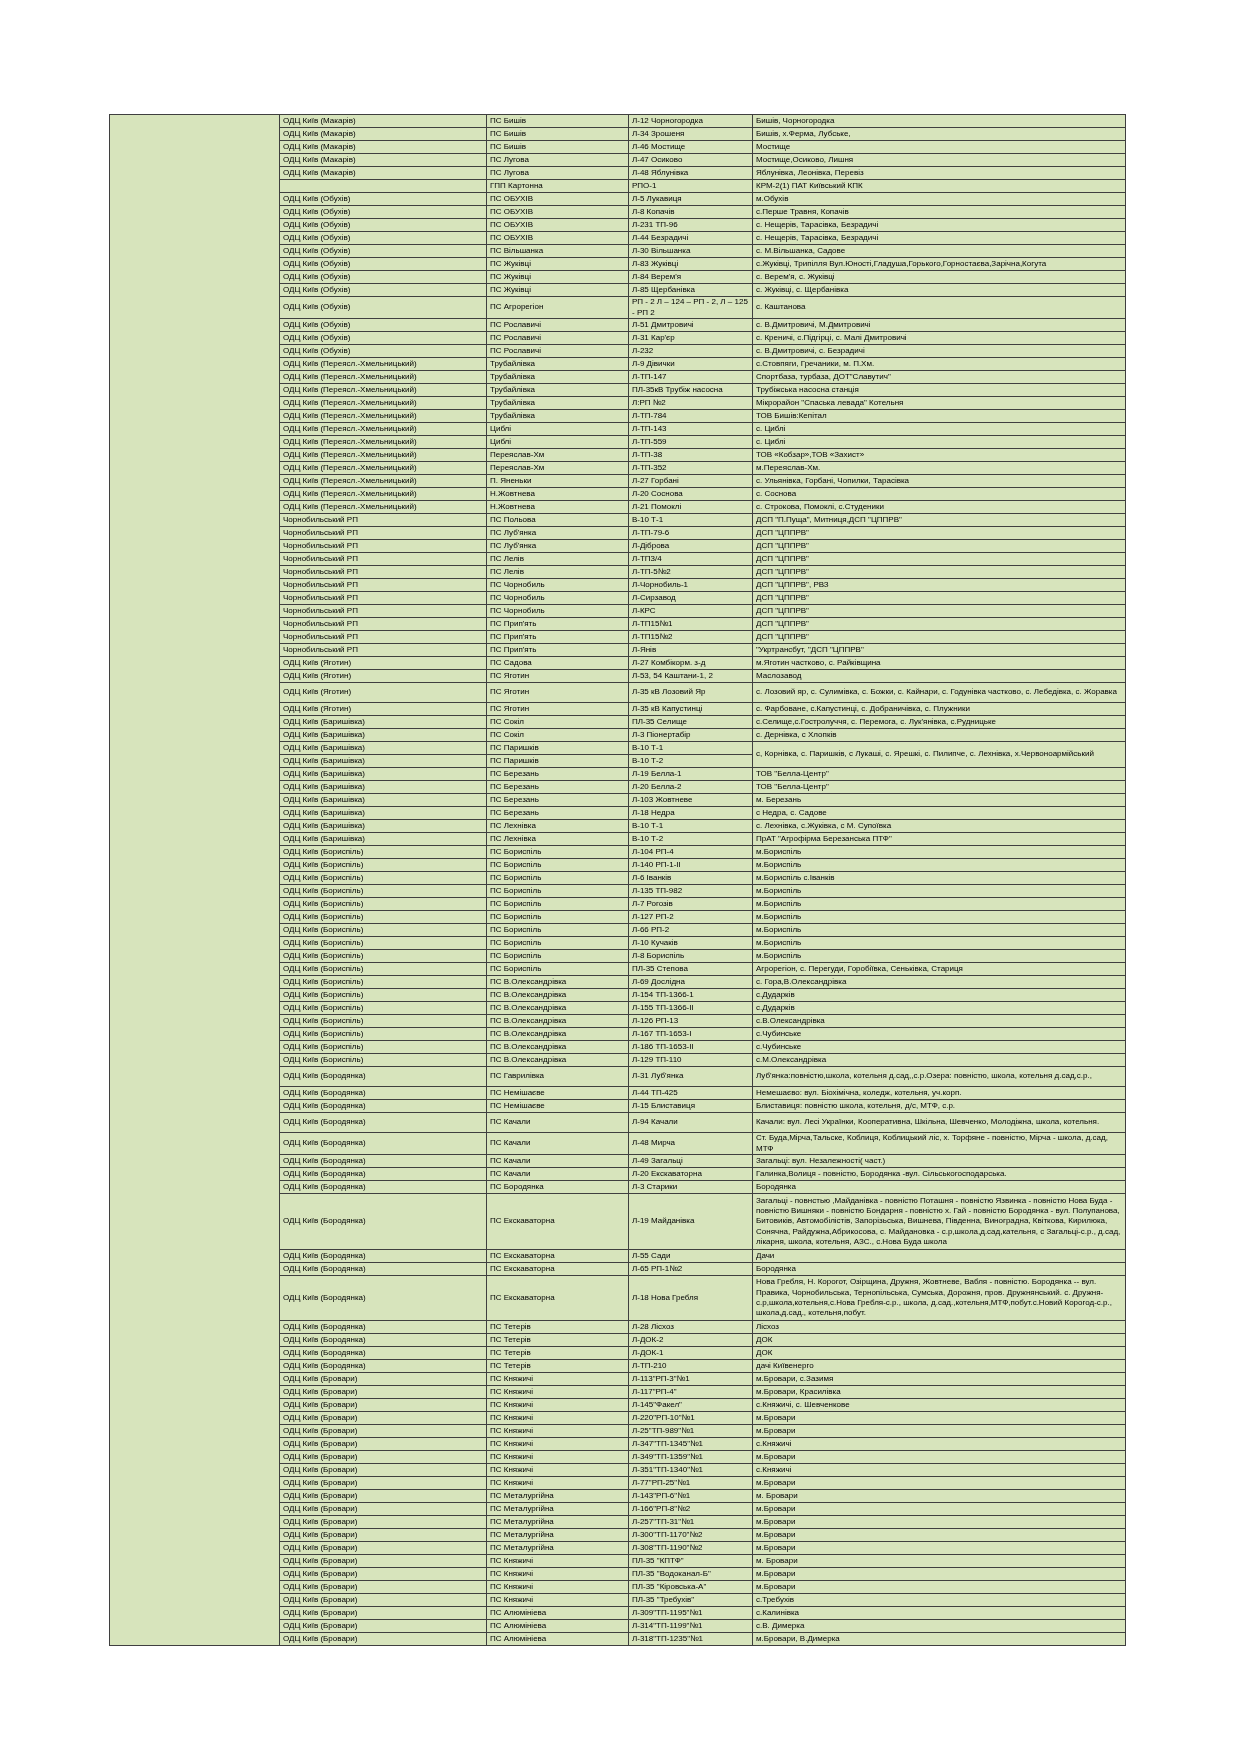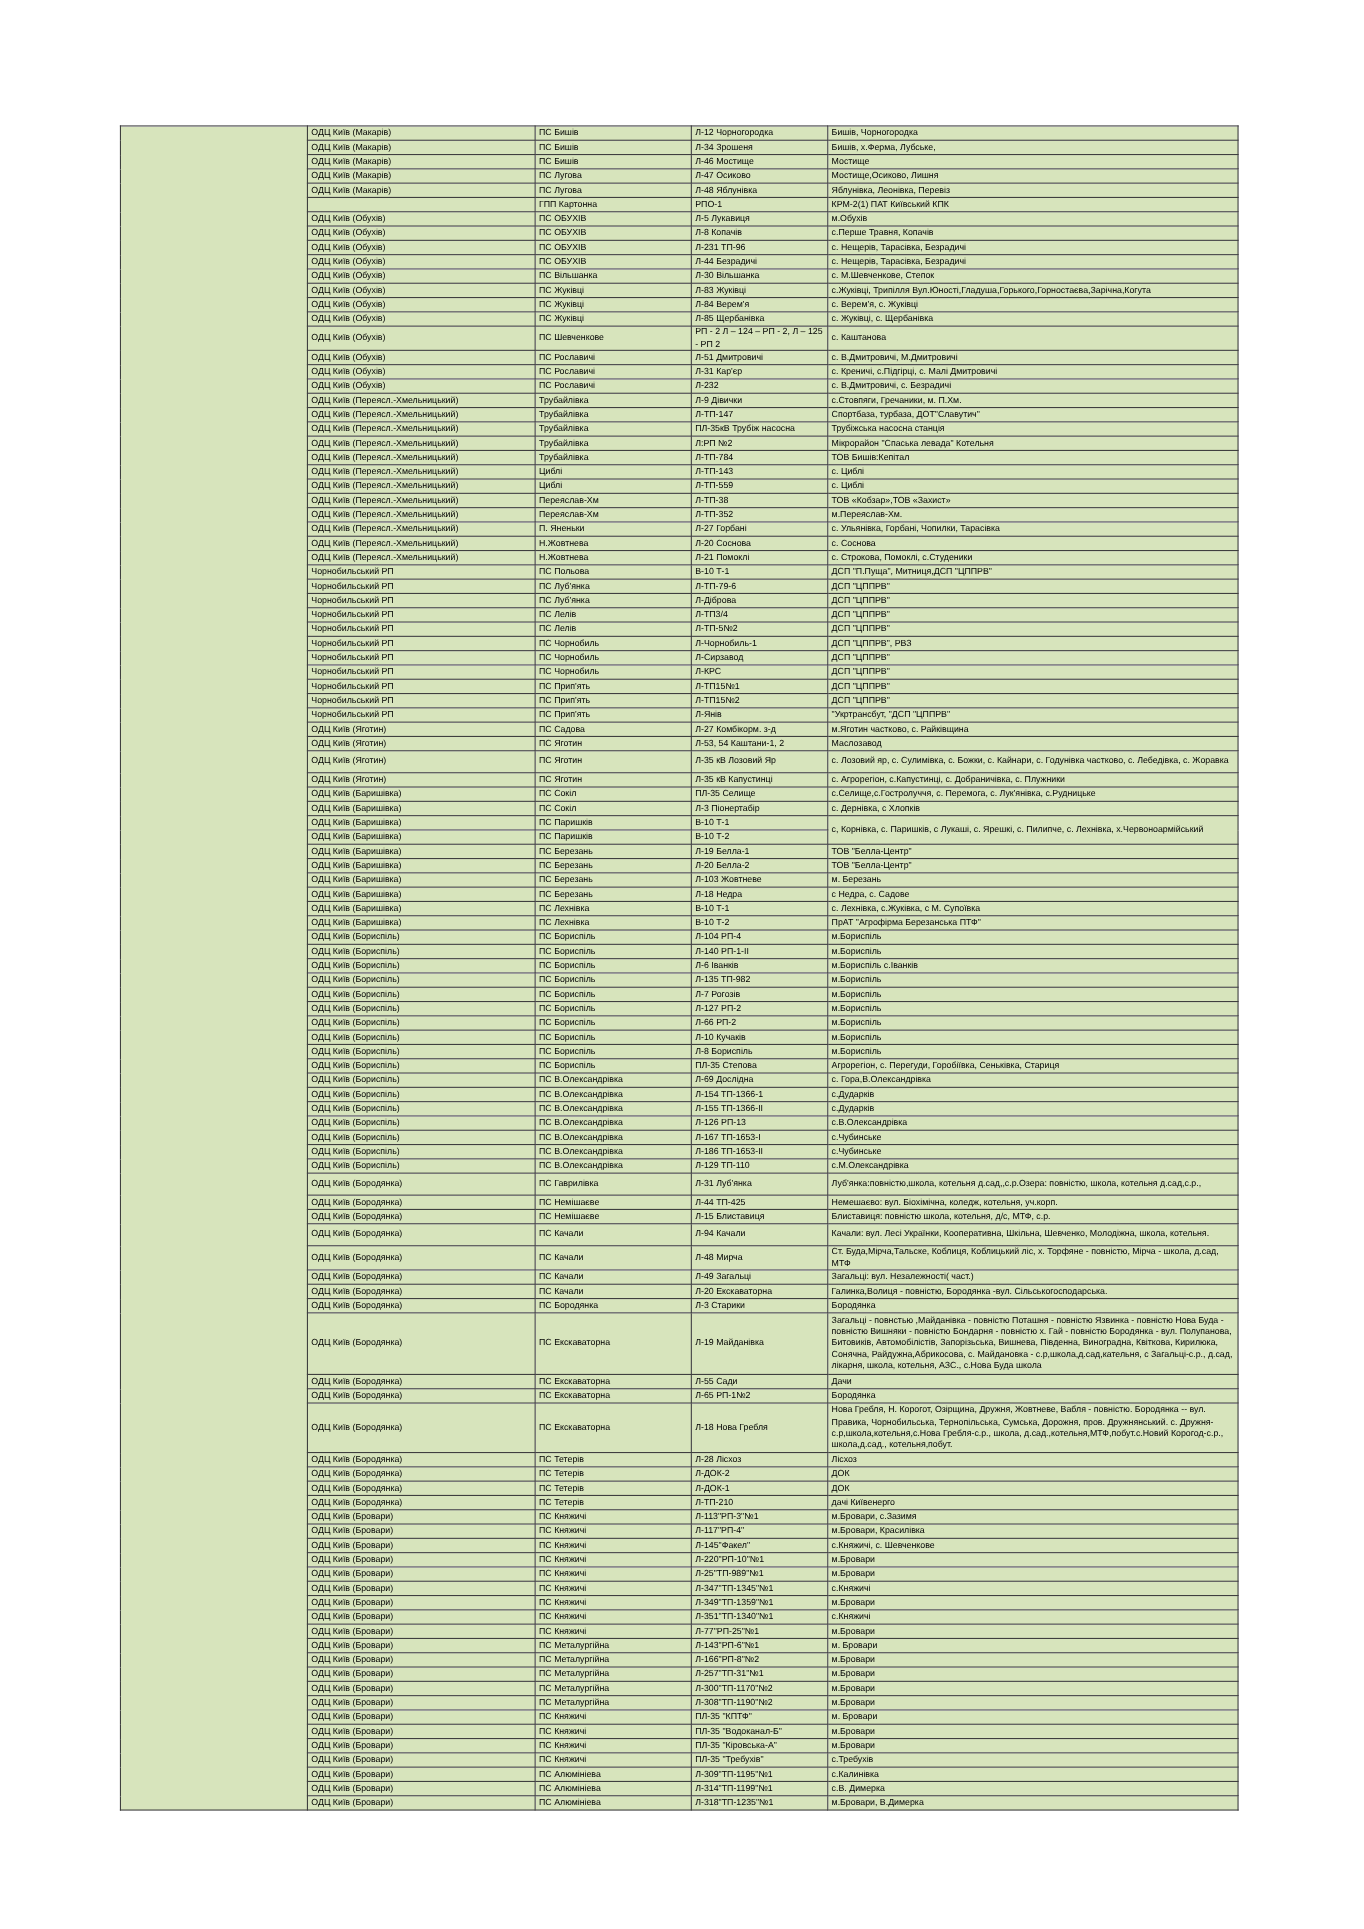--- a/index.html
+++ b/index.html
@@ -85,21 +85,21 @@
         <tr>
           <td>ОДЦ Київ (Обухів)</td>
           <td>ПС  ОБУХІВ</td>
           <td>Л-44  Безрадичі</td>
           <td class="set">с. Нещерів, Тарасівка, Безрадичі</td>
         </tr>
         <tr>
           <td>ОДЦ Київ (Обухів)</td>
           <td>ПС  Вільшанка</td>
           <td>Л-30  Вільшанка</td>
-          <td class="set">с. М.Шевченкове, Степок</td>
+          <td class="set">с. М.Вільшанка, Садове</td>
         </tr>
         <tr>
           <td>ОДЦ Київ (Обухів)</td>
           <td>ПС  Жуківці</td>
           <td>Л-83  Жуківці</td>
           <td class="set">с.Жуківці, Трипілля Вул.Юності,Гладуша,Горького,Горностаєва,Зарічна,Когута</td>
         </tr>
         <tr>
           <td>ОДЦ Київ (Обухів)</td>
           <td>ПС  Жуківці</td>
@@ -107,21 +107,21 @@
           <td class="set">с. Верем'я, с. Жуківці</td>
         </tr>
         <tr>
           <td>ОДЦ Київ (Обухів)</td>
           <td>ПС  Жуківці</td>
           <td>Л-85 Щербанівка</td>
           <td class="set">с. Жуківці, с. Щербанівка</td>
         </tr>
         <tr style="height: 22px;">
           <td>ОДЦ Київ (Обухів)</td>
-          <td>ПС Шевченкове</td>
+          <td>ПС Агрорегіон</td>
           <td>РП - 2 Л – 124 – РП - 2, Л – 125 - РП 2</td>
           <td class="set">с. Каштанова</td>
         </tr>
         <tr>
           <td>ОДЦ Київ (Обухів)</td>
           <td>ПС Рославичі</td>
           <td>Л-51 Дмитровичі</td>
           <td class="set">с. В.Дмитровичі, М.Дмитровичі</td>
         </tr>
         <tr>
@@ -289,21 +289,21 @@
         <tr style="height: 20px;">
           <td>ОДЦ Київ (Яготин)</td>
           <td>ПС Яготин</td>
           <td>Л-35 кВ Лозовий Яр</td>
           <td class="set">с. Лозовий яр, с. Сулимівка, с. Божки, с. Кайнари, с. Годунівка частково, с. Лебедівка, с. Жоравка</td>
         </tr>
         <tr>
           <td>ОДЦ Київ (Яготин)</td>
           <td>ПС Яготин</td>
           <td>Л-35 кВ Капустинці</td>
-          <td class="set">с. Агрорегіон, с.Капустинці, с. Добраничівка, с. Плужники</td>
+          <td class="set">с. Фарбоване, с.Капустинці, с. Добраничівка, с. Плужники</td>
         </tr>
         <tr>
           <td>ОДЦ Київ (Баришівка)</td>
           <td>ПС Сокіл</td>
           <td>ПЛ-35 Селище</td>
           <td class="set">с.Селище,с.Гостролуччя, с. Перемога, с. Лук'янівка, с.Рудницьке</td>
         </tr>
         <tr>
           <td>ОДЦ Київ (Баришівка)</td>
           <td>ПС Сокіл</td>

